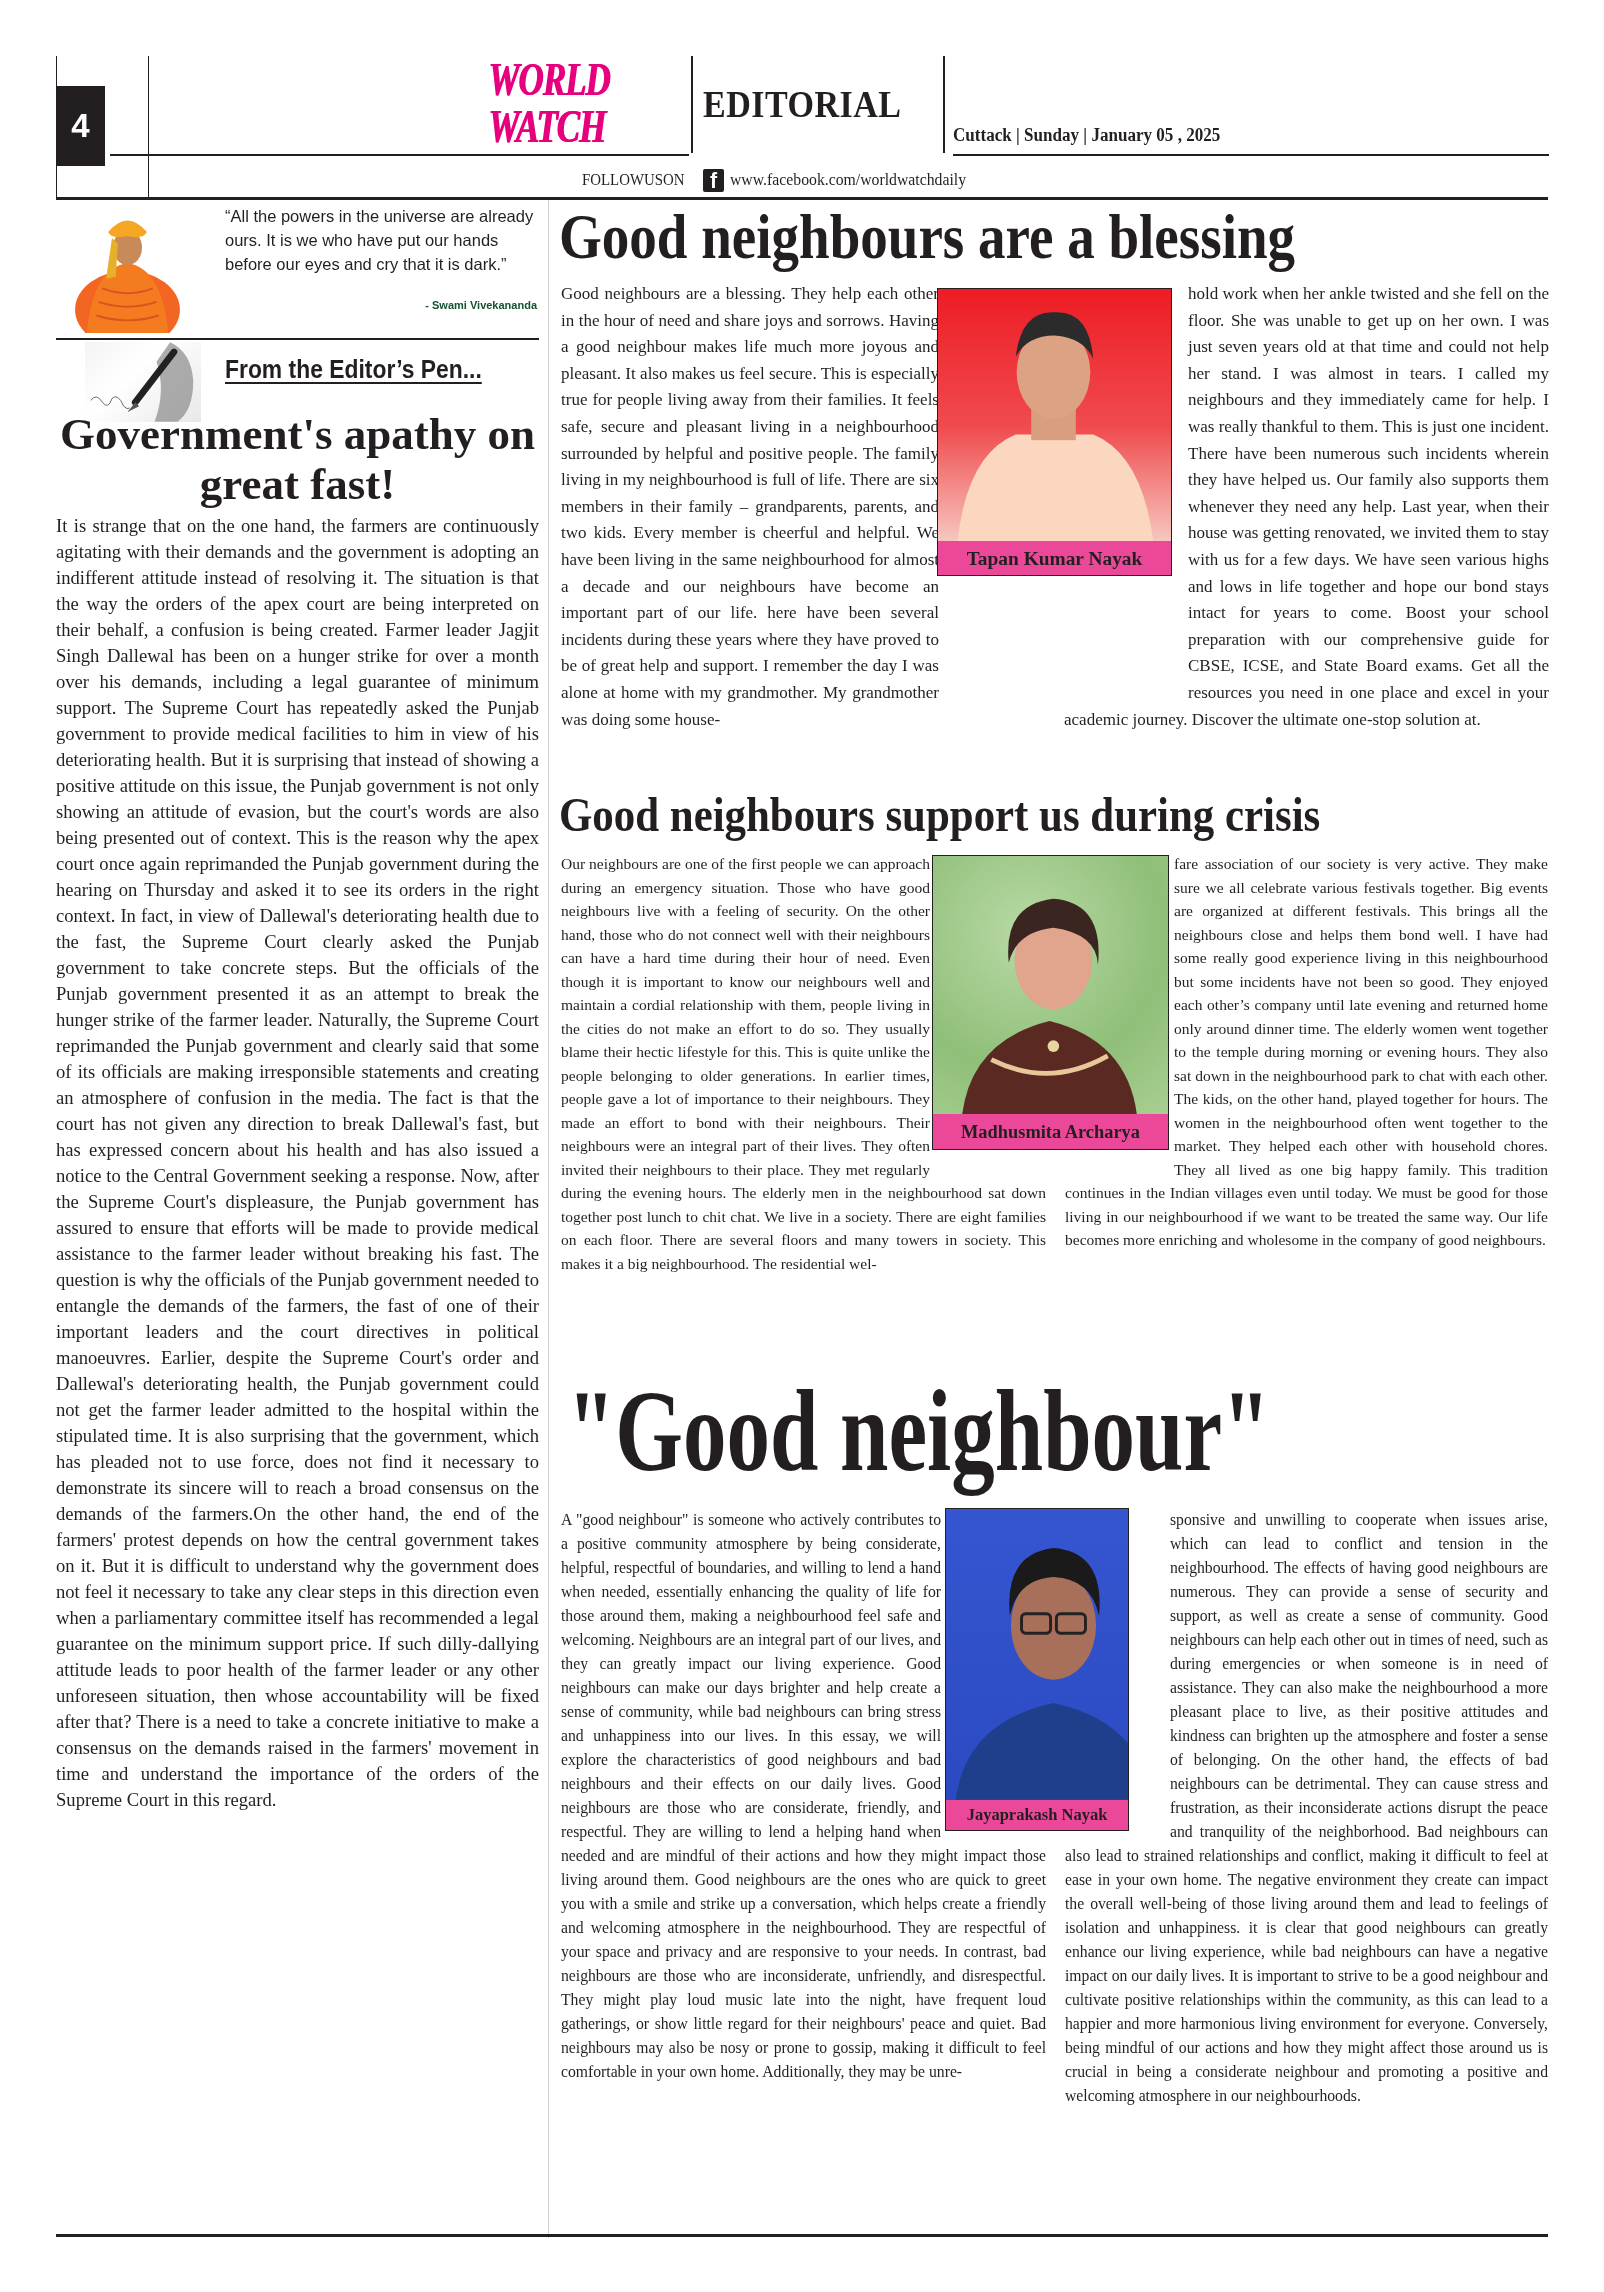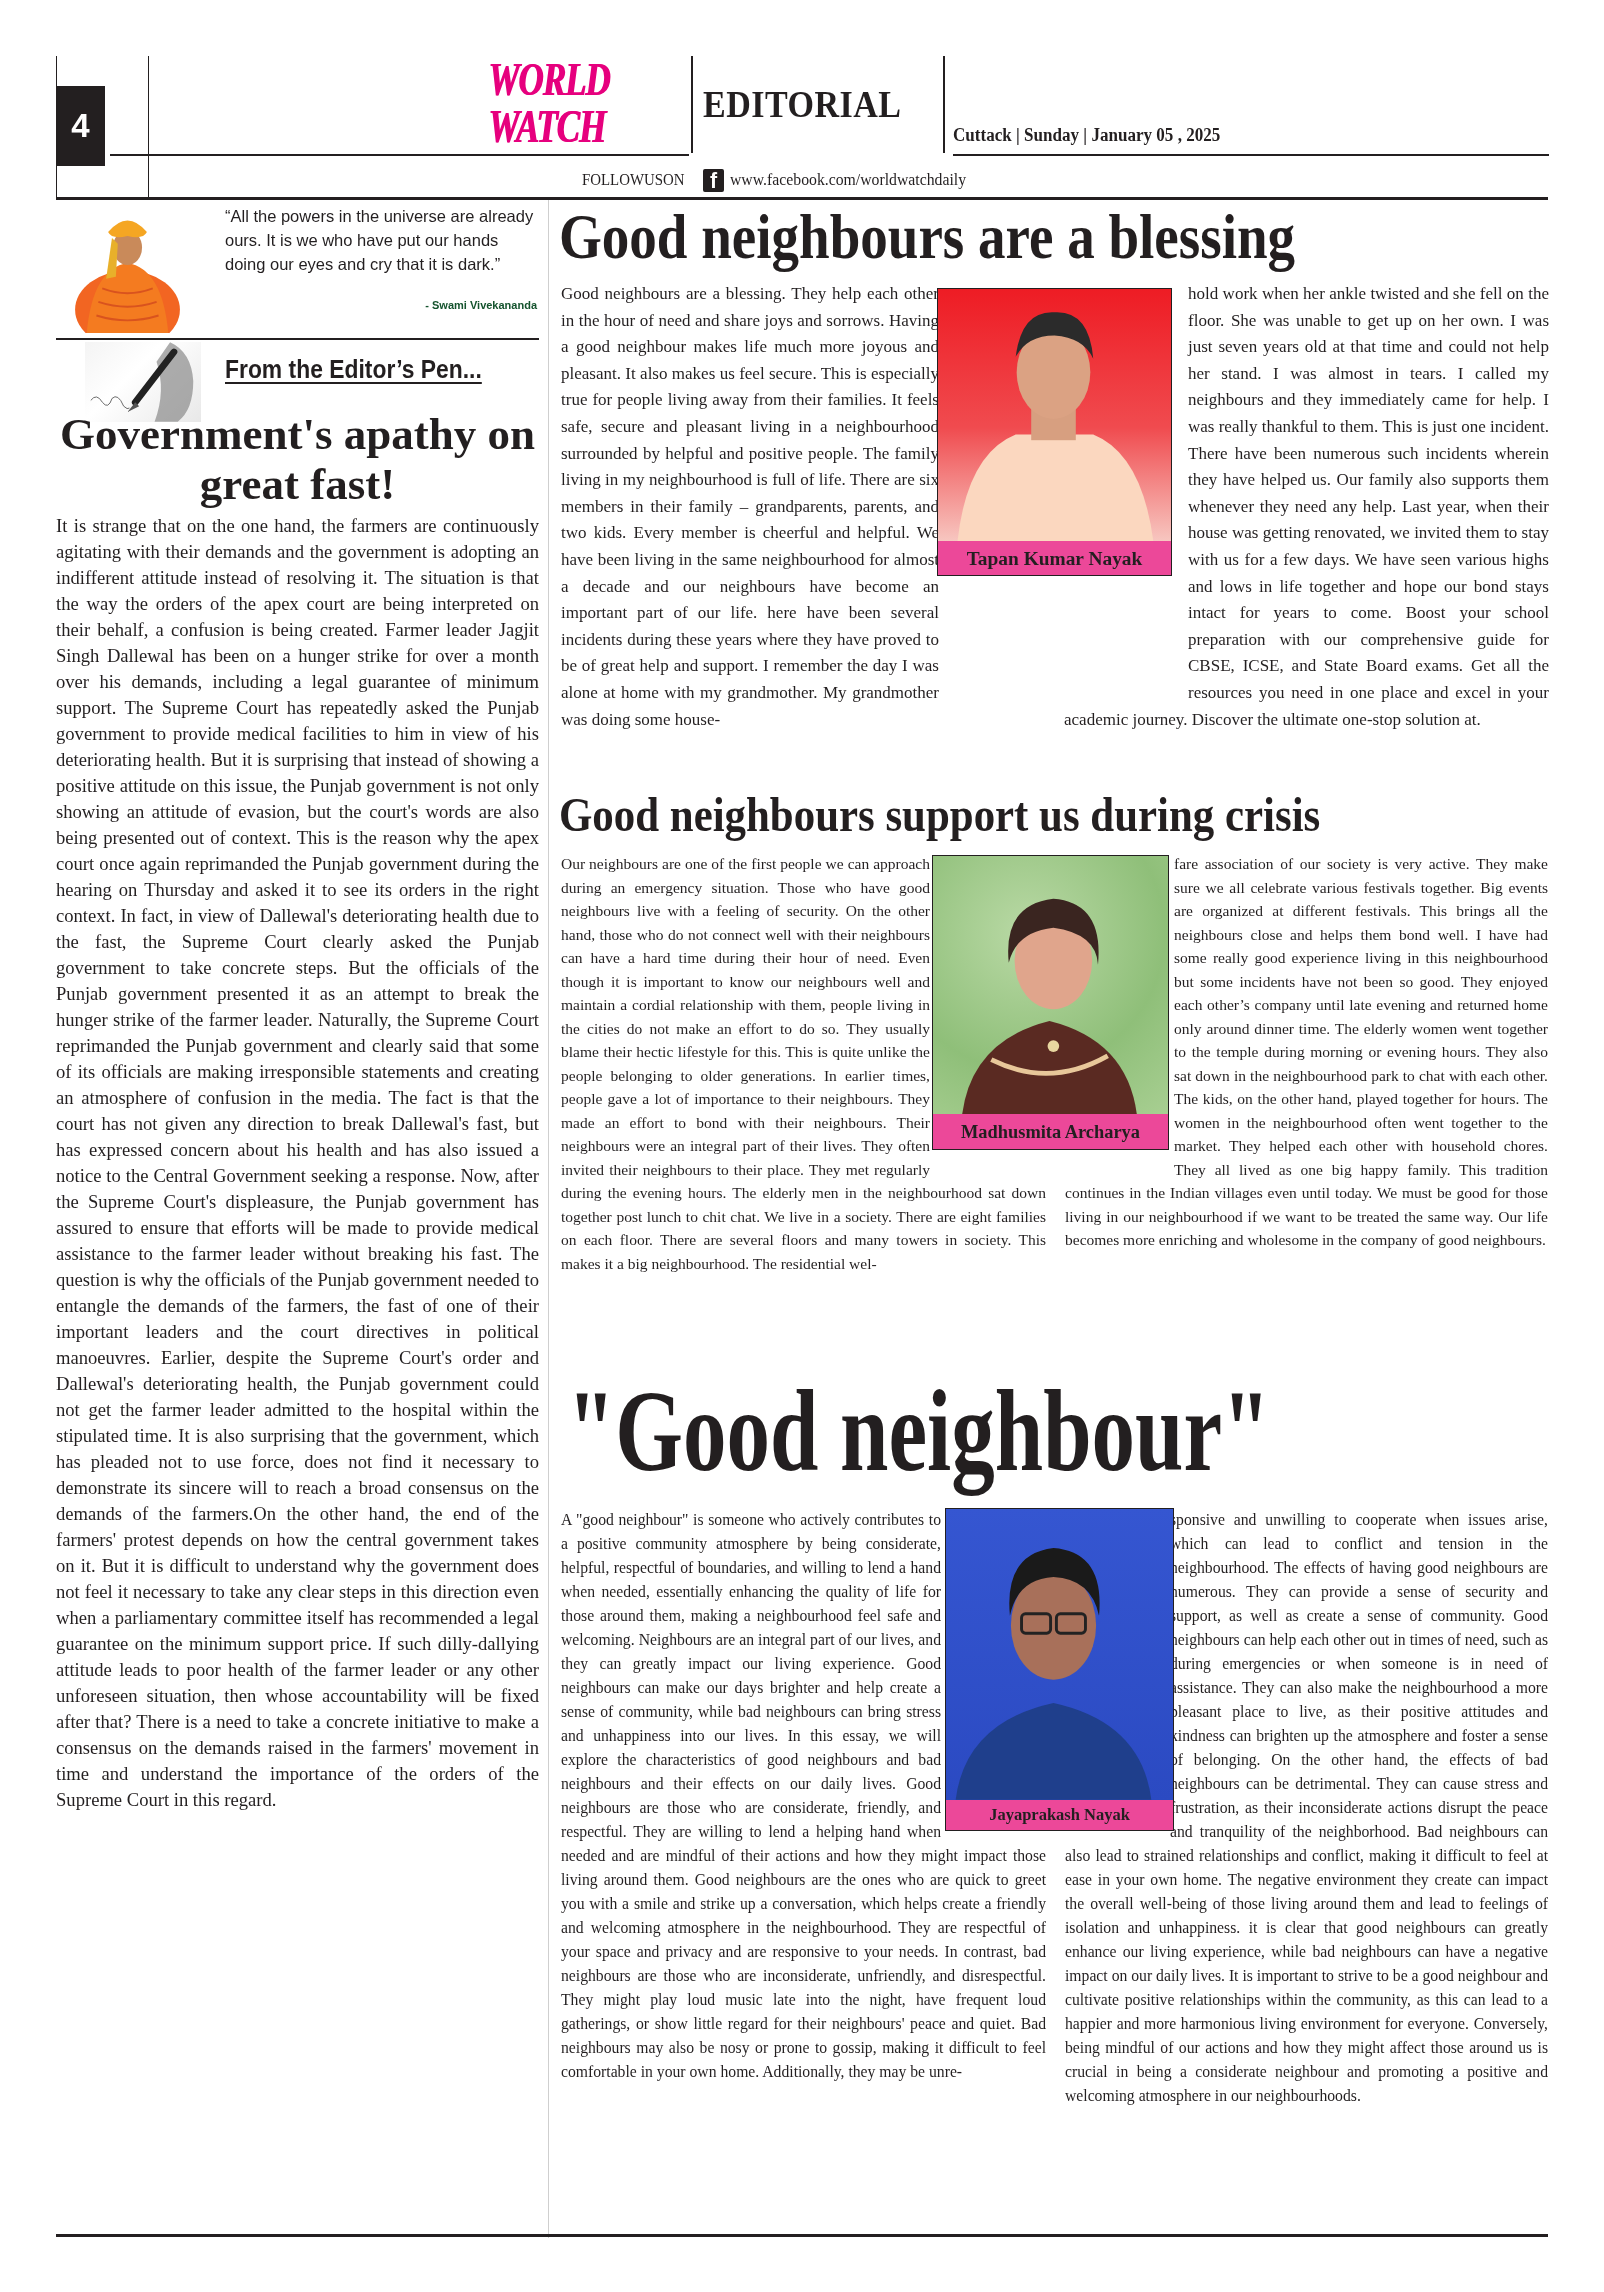--- a/index.html
+++ b/index.html
@@ -72,21 +72,21 @@
 <div class="quote-img">
   <svg width="109" height="132" viewBox="0 0 112 136">
     <ellipse cx="56" cy="112" rx="54" ry="40" fill="#f26522"></ellipse>
     <path d="M14 136 Q20 70 56 64 Q92 70 98 136 Z" fill="#f47b20"></path>
     <path d="M30 90 Q56 100 82 90 M26 104 Q56 114 86 104 M24 118 Q56 128 88 118" stroke="#d9531e" stroke-width="2" fill="none"></path>
     <ellipse cx="56" cy="48" rx="15" ry="18" fill="#c98a5a"></ellipse>
     <path d="M36 32 Q56 8 76 32 Q72 40 56 36 Q40 40 36 32 Z" fill="#f5a623"></path>
     <path d="M40 38 L34 80 L44 78 L46 44 Z" fill="#e8b02a"></path>
   </svg>
 </div>
-<div class="quote-text">“All the powers in the universe are already ours. It is we who have put our hands doing our eyes and cry that it is dark.”</div>
+<div class="quote-text">“All the powers in the universe are already ours. It is we who have put our hands before our eyes and cry that it is dark.”</div>
 <div class="quote-author">- Swami  Vivekananda</div>
 <div class="rule-quote"></div>
 <div class="pen-img">
   <svg width="116" height="80" viewBox="0 0 120 82">
     <path d="M88 0 Q110 10 112 40 Q112 70 96 82 L72 82 Q84 50 74 20 Z" fill="#8a8a8a" opacity="0.7"></path>
     <line x1="92" y1="10" x2="52" y2="62" stroke="#222" stroke-width="7" stroke-linecap="round"></line>
     <path d="M52 62 L44 72 L56 66 Z" fill="#555"></path>
     <path d="M6 60 Q12 52 18 62 Q24 70 28 58 Q34 52 40 66 Q44 70 46 68" stroke="#666" stroke-width="1" fill="none"></path>
   </svg>
 </div>
@@ -122,21 +122,21 @@
       <path d="M78 110 Q72 50 124 44 Q176 48 170 112 Q168 80 124 74 Q86 78 78 110 Z" fill="#3a2520"></path>
       <circle cx="124" cy="196" r="6" fill="#e8d6a0"></circle>
     </svg>
   </div>
   <div class="caption" style="font-size:18.4px; line-height:33px; height:33px;">Madhusmita Archarya</div>
 </div>
 
 <div class="headline-3">"Good neighbour"</div>
 <div class="col" style="left: 561px; top: 1508px; width: 485px; font-size: 15.7px; line-height: 24px; clip-path: none;"><div style="float: right; width: 105px; height: 334px;"></div>A "good neighbour" is someone who actively contributes to a positive community atmosphere by being considerate, helpful, respectful of boundaries, and willing to lend a hand when needed, essentially enhancing the quality of life for those around them, making a neighbourhood feel safe and welcoming. Neighbours are an integral part of our lives, and they can greatly impact our living experience. Good neighbours can make our days brighter and help create a sense of community, while bad neighbours can bring stress and unhappiness into our lives. In this essay, we will explore the characteristics of good neighbours and bad neighbours and their effects on our daily lives. Good neighbours are those who are considerate, friendly, and respectful. They are willing to lend a helping hand when needed and are mindful of their actions and how they might impact those living around them. Good neighbours are the ones who are quick to greet you with a smile and strike up a conversation, which helps create a friendly and welcoming atmosphere in the neighbourhood. They are respectful of your space and privacy and are responsive to your needs. In contrast, bad neighbours are those who are inconsiderate, unfriendly, and disrespectful. They might play loud music late into the night, have frequent loud gatherings, or show little regard for their neighbours' peace and quiet. Bad neighbours may also be nosy or prone to gossip, making it difficult to feel comfortable in your own home. Additionally, they may be unre-</div>
 <div class="col" style="left:1065px; top:1508px; width:483px; font-size:15.7px; line-height:24px;"><div style="float: left; width: 105px; height: 334px;"></div>sponsive and unwilling to cooperate when issues arise, which can lead to conflict and tension in the neighbourhood. The effects of having good neighbours are numerous. They can provide a sense of security and support, as well as create a sense of community. Good neighbours can help each other out in times of need, such as during emergencies or when someone is in need of assistance. They can also make the neighbourhood a more pleasant place to live, as their positive attitudes and kindness can brighten up the atmosphere and foster a sense of belonging. On the other hand, the effects of bad neighbours can be detrimental. They can cause stress and frustration, as their inconsiderate actions disrupt the peace and tranquility of the neighborhood. Bad neighbours can also lead to strained relationships and conflict, making it difficult to feel at ease in your own home. The negative environment they create can impact the overall well-being of those living around them and lead to feelings of isolation and unhappiness. it is clear that good neighbours can greatly enhance our living experience, while bad neighbours can have a negative impact on our daily lives. It is important to strive to be a good neighbour and cultivate positive relationships within the community, as this can lead to a happier and more harmonious living environment for everyone. Conversely, being mindful of our actions and how they might affect those around us is crucial in being a considerate neighbour and promoting a positive and welcoming atmosphere in our neighbourhoods.</div>
-<div class="photo-abs" style="left:945px; top:1508px; width:229px; height:323px;">
+<div class="photo-abs" style="left:945px; top:1508px; width:184px; height:323px;">
   <div class="photo" style="height:291px; background: linear-gradient(180deg, #3556d1 0%, #2b4ac2 100%);">
     <svg width="215" height="291" viewBox="0 0 222 300">
       <path d="M10 300 Q20 220 111 200 Q202 220 212 300 Z" fill="#1f3f8c"></path>
       <ellipse cx="111" cy="120" rx="44" ry="56" fill="#a8705a"></ellipse>
       <path d="M66 110 Q60 46 111 40 Q164 44 158 110 Q150 72 111 70 Q74 72 66 110 Z" fill="#1a1a1a"></path>
       <rect x="78" y="108" width="30" height="20" rx="4" fill="none" stroke="#222" stroke-width="3"></rect>
       <rect x="114" y="108" width="30" height="20" rx="4" fill="none" stroke="#222" stroke-width="3"></rect>
     </svg>
   </div>
   <div class="caption" style="font-size:16.5px; line-height:30px; height:30px;">Jayaprakash Nayak</div>

